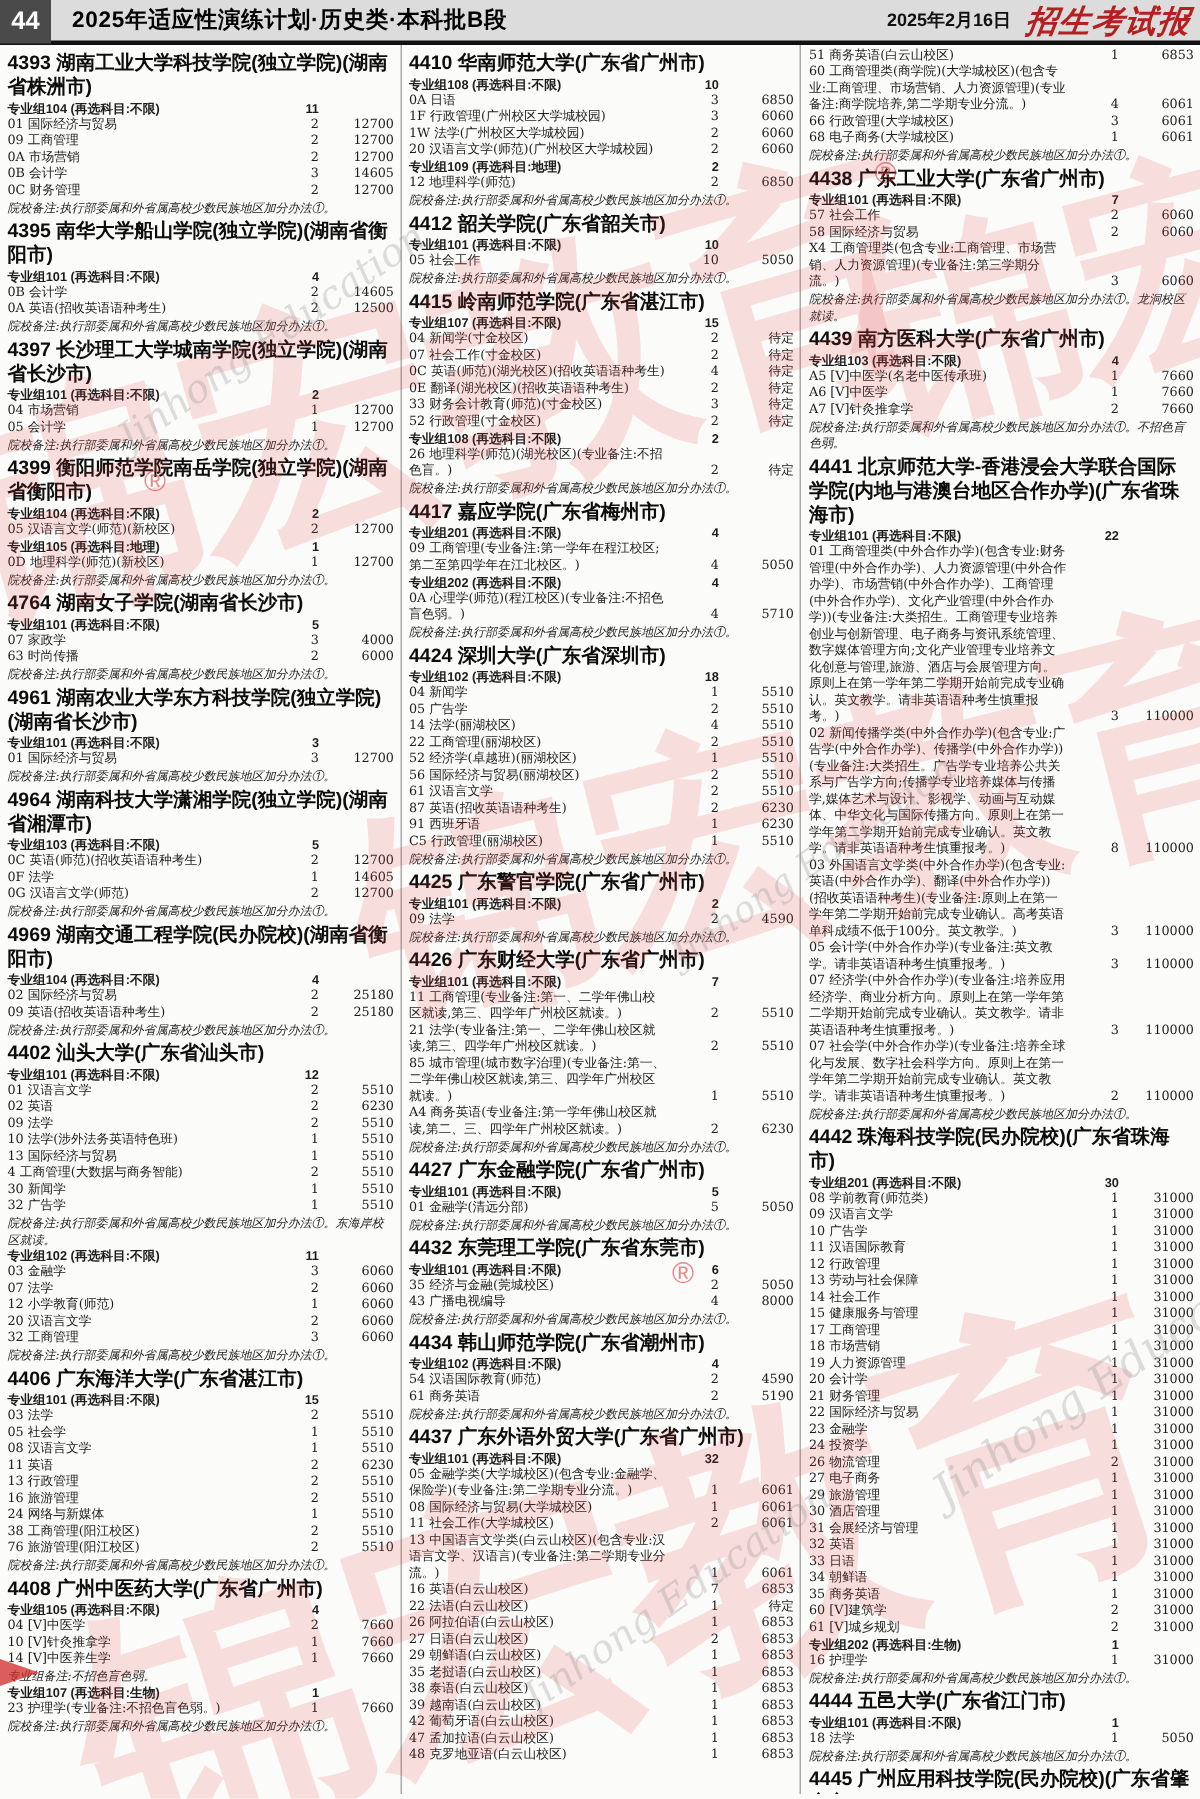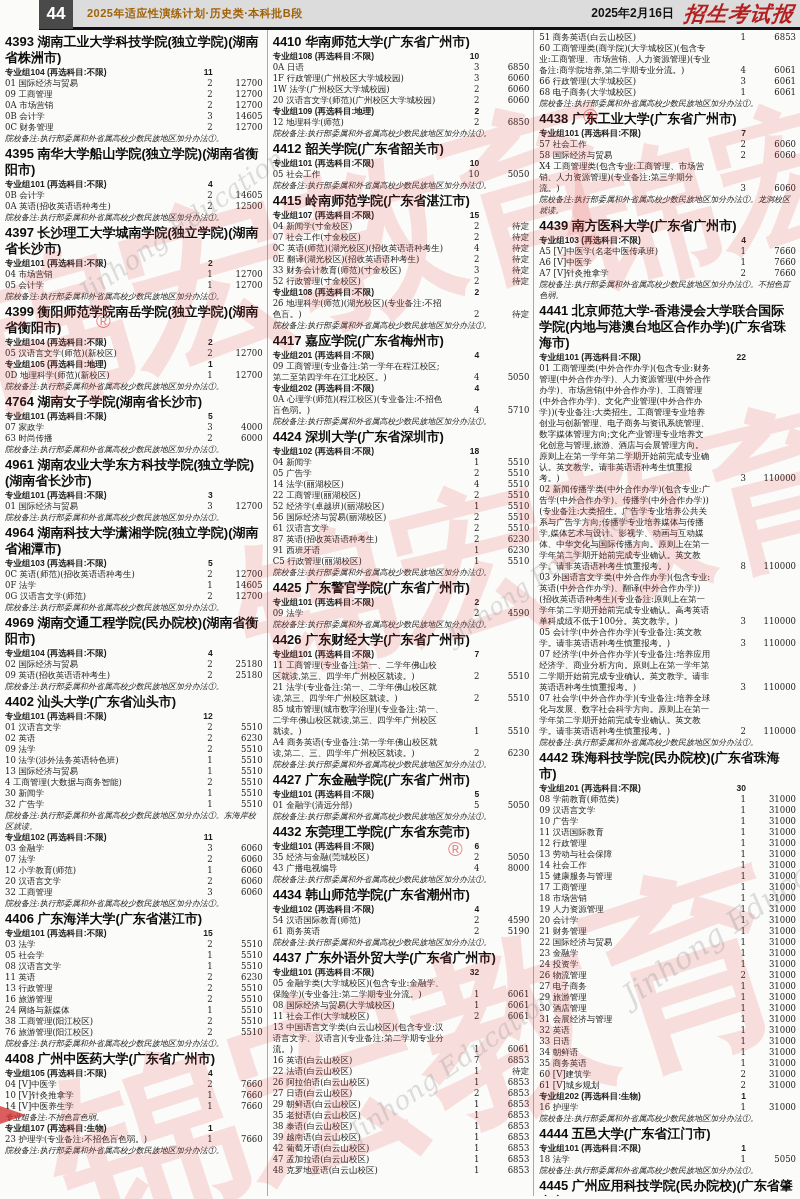--- a/index.html
+++ b/index.html
@@ -1,22 +1,22 @@
 <!DOCTYPE html>
 <html><head>
 <meta charset="utf-8">
 <style>
   * { margin:0; padding:0; box-sizing:border-box; }
   html,body { width:800px; }
   body { font-family:"DejaVu Serif", serif; background:#fbfbf9; color:#1c1c1c; position:relative; width:800px; height:1199px; overflow:hidden; }
   .page { position:relative; width:800px; height:1199px; overflow:hidden; }
   
-  .hdr { position:relative; height:30px; background:#dcdcdc; display:flex; align-items:center; border-bottom:3px solid #111;margin-left:39px; }
+  .hdr { position:relative; height:30px; background:#dcdcdc; display:flex; align-items:center; border-bottom:3px solid #111; }
   .pagenum { width:34px; height:30px; background:#4a4a4a; color:#fff; font-family:"Liberation Sans",sans-serif; font-weight:bold; font-size:17px; display:flex; align-items:center; justify-content:center; }
-  .htitle { font-family:"Liberation Sans",sans-serif; font-weight:bold; font-size:11px; margin-left:14px; letter-spacing:.5px; color:#a16207; }
+  .htitle { font-family:"Liberation Sans",sans-serif; font-weight:bold; font-size:15px; margin-left:14px; letter-spacing:.5px; color:#000000; }
   .hspacer { flex:1; }
   .hdate { font-family:"Liberation Sans",sans-serif; font-weight:bold; font-size:12px; color:#111; margin-right:10px; }
   .brand { font-family:"DejaVu Serif",serif; font-weight:bold; font-style:italic; font-size:21px; color:#b51f1f; margin-right:6px; transform:skewX(-8deg); letter-spacing:1px; }
   
   .cols { display:flex; height:1166px; }
   .col { width:33.333%; padding:2px 4px 2px 5px; overflow:hidden; }
   .col + .col { border-left:1px solid #aaa; }
   .uni { font-family:"Liberation Sans",sans-serif; font-weight:bold; font-size:13px; line-height:16px; padding:2px 0 1px 0; color:#0d0d0d; }
   .row { display:flex; align-items:flex-end; font-size:8.5px; line-height:11px; }
   .row .nm { flex:1; }

